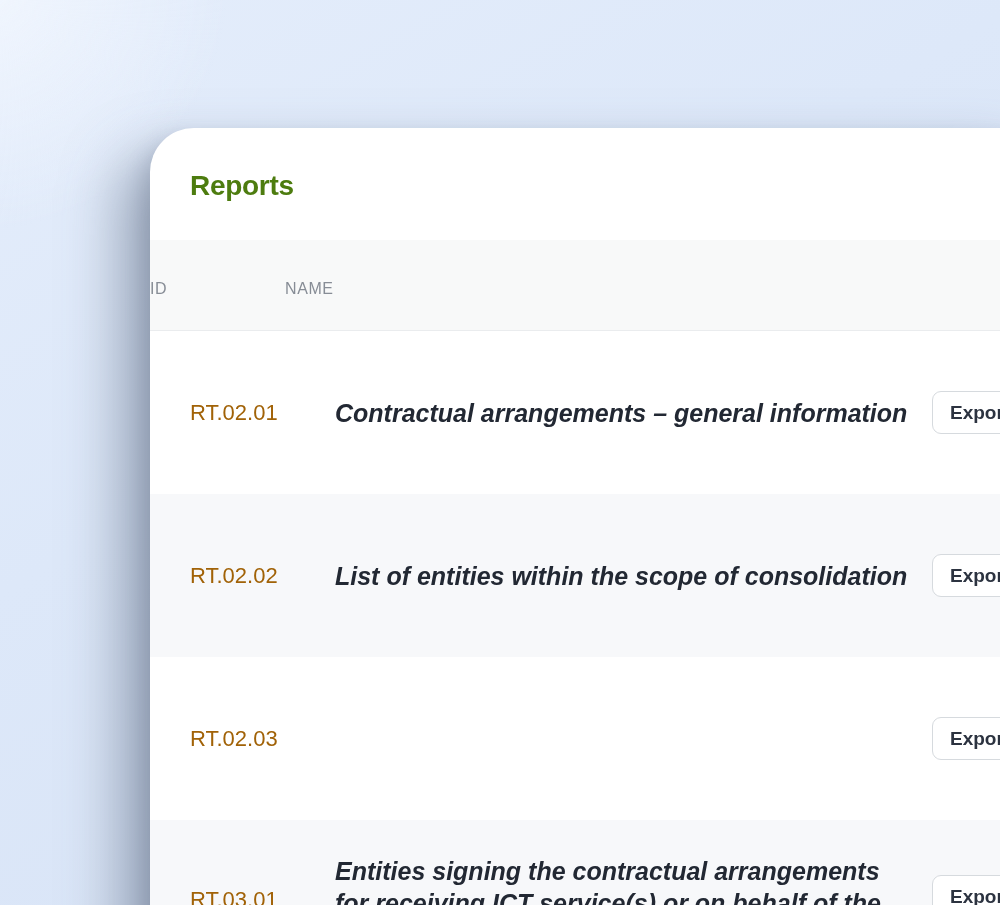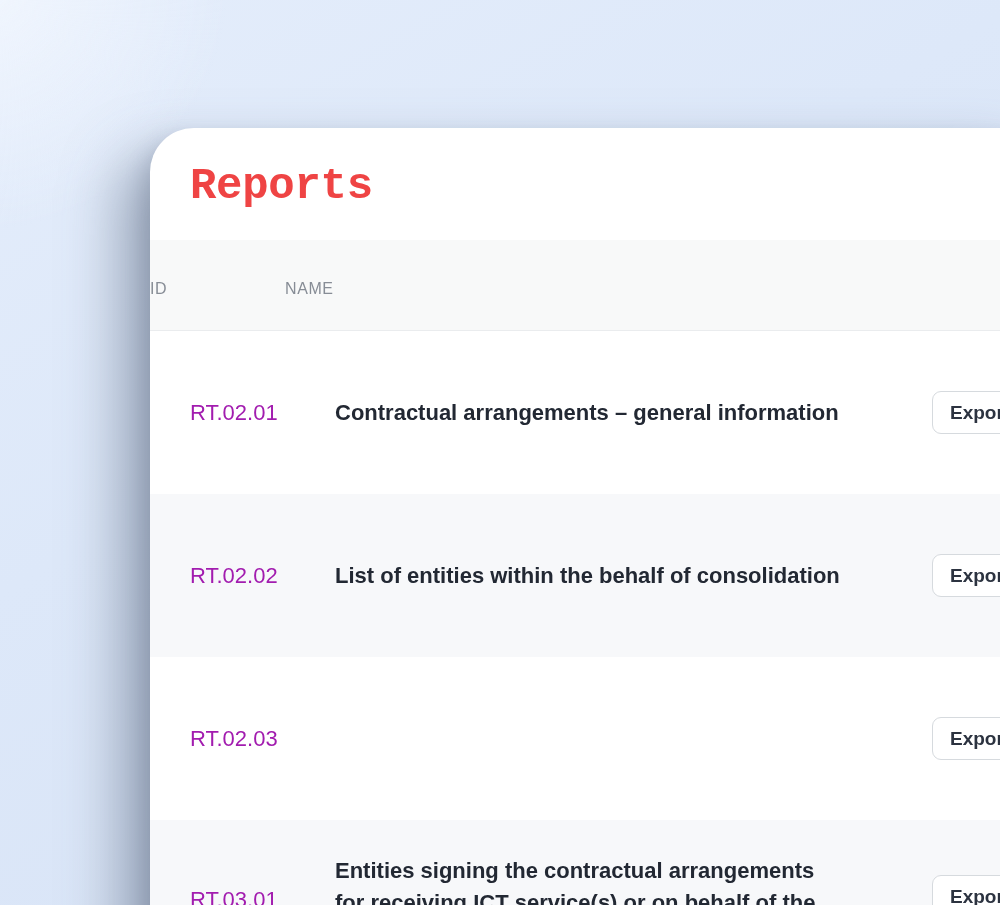--- a/index.html
+++ b/index.html
@@ -24,26 +24,25 @@
     background: #ffffff;
     border-top-left-radius: 44px;
     box-shadow:
       -32px 26px 58px -4px rgba(88, 102, 126, 0.55),
       -8px 8px 18px rgba(88, 102, 126, 0.18);
   }
   .card-title {
     position: absolute;
     left: 40px;
     top: 36px;
-    font-size: 44px;
+    font-size: 28px;
     line-height: 44px;
     font-weight: 700;
-    color: #ef4444;
+    color: #4d7c0f;
     letter-spacing: -0.3px;
-    font-family: Liberation Mono, monospace;
   }
   .table-head {
     position: absolute;
     left: 0;
     right: 0;
     top: 112px;
     height: 91px;
     background: #f8f9f9;
     border-bottom: 1px solid #eaecee;
     display: flex;
@@ -68,31 +67,32 @@
     position: relative;
     display: flex;
     align-items: center;
     height: 163px;
   }
   .row.striped { background: #f7f8fa; }
   .cell-id {
     margin-left: 40px;
     width: 135px;
     font-size: 22px;
-    color: #a21caf;
+    color: #a16207;
     flex: none;
   }
   .cell-name {
     width: 580px;
     padding-left: 10px;
-    font-size: 22px;
+    font-size: 25px;
     font-weight: 700;
     color: #222833;
     line-height: 32px;
     flex: none;
+    font-style: italic;
   }
   .cell-name .line { display: block; white-space: nowrap; }
   .export-btn {
     position: absolute;
     left: 782px;
     top: 60px;
     height: 43px;
     padding: 0 17px;
     background: #ffffff;
     border: 1.5px solid #d6dade;
@@ -126,21 +126,21 @@
       <div class="row">
         <div class="cell-id">RT.02.01</div>
         <div class="cell-name">
           <span class="line">Contractual arrangements – general information</span>
         </div>
         <button class="export-btn">Export</button>
       </div>
       <div class="row striped">
         <div class="cell-id">RT.02.02</div>
         <div class="cell-name">
-          <span class="line">List of entities within the behalf of consolidation</span>
+          <span class="line">List of entities within the scope of consolidation</span>
         </div>
         <button class="export-btn">Export</button>
       </div>
       <div class="row">
         <div class="cell-id">RT.02.03</div>
         <button class="export-btn">Export</button>
       </div>
       <div class="row striped tall">
         <div class="cell-id">RT.03.01</div>
         <div class="cell-name">

